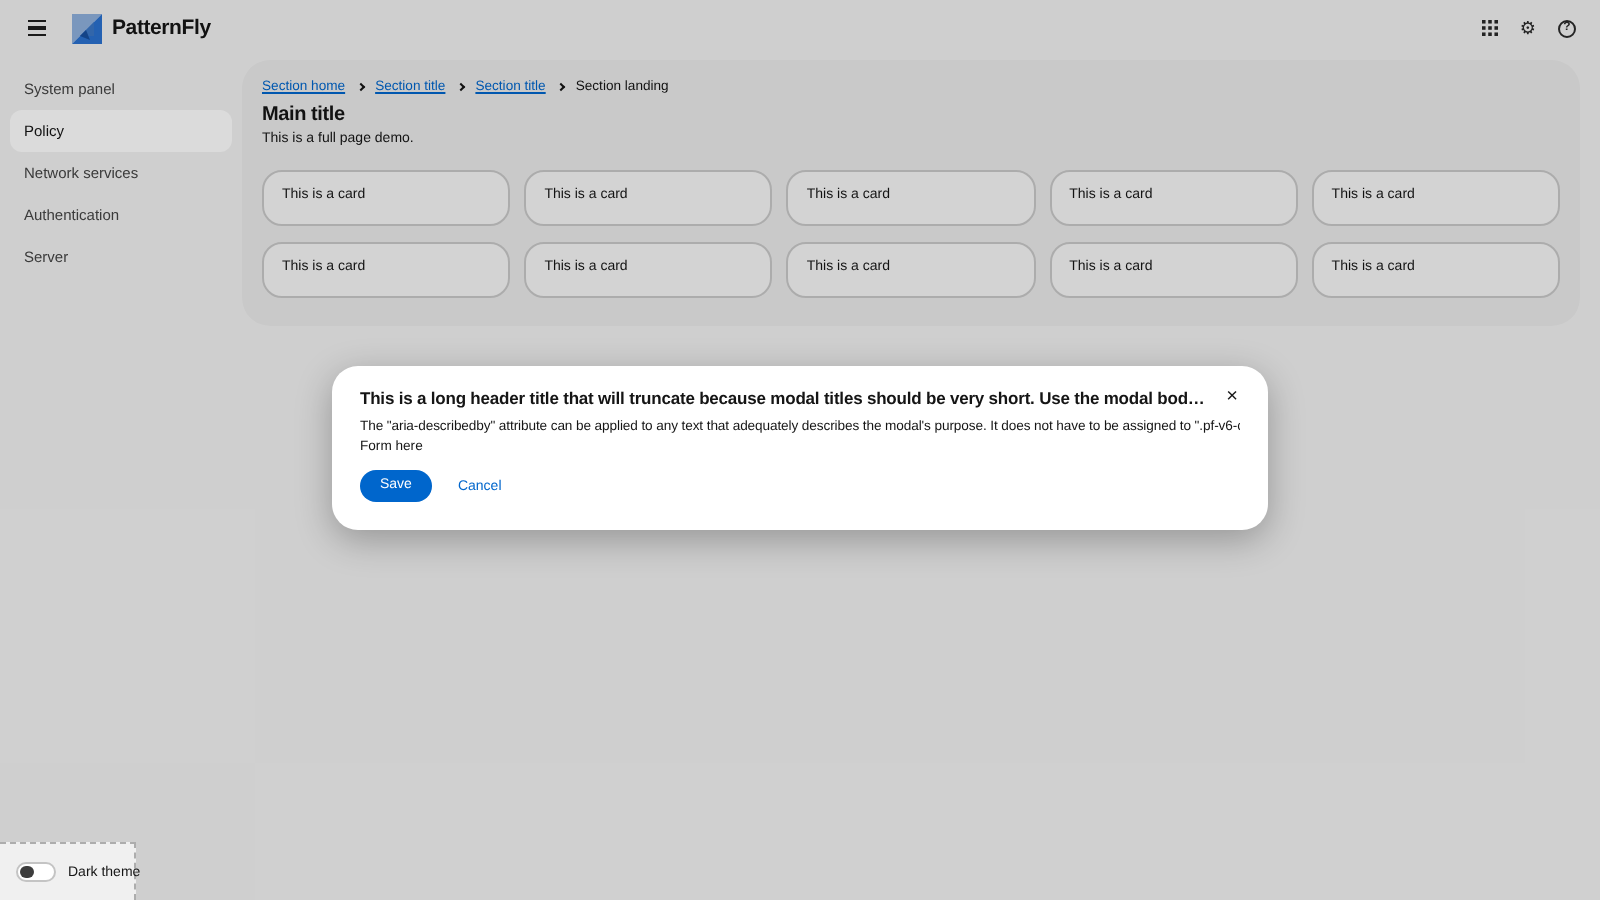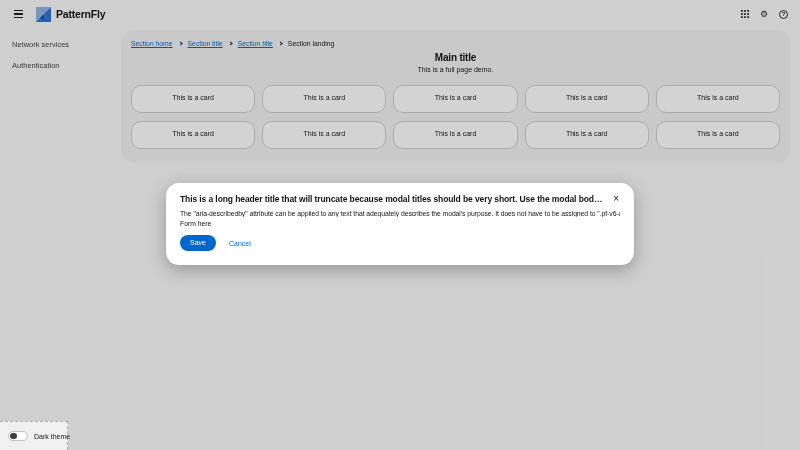--- a/index.html
+++ b/index.html
@@ -26,21 +26,21 @@
     font-size:6px; font-weight:700; display:flex; align-items:center; justify-content:center; }
 
   
   .sidebar { position:absolute; top:28px; left:0; bottom:0; width:121px; padding-top:6px; }
   .nav-item { font-size:7.5px; color:#454545; padding:6px 12px; cursor:pointer; }
   .nav-item.selected { background:#ffffff; border-radius:6px; margin:0 5px;
     padding:6px 7px; color:#151515; }
 
   
   .main-panel { position:absolute; left:121px; top:30px; width:669px; height:133px;
-    background:#ebebeb; border-radius:14px; padding:8px 10px;text-align:center; }
+    background:#ebebeb; border-radius:14px; padding:8px 10px; }
   .breadcrumb { display:flex; align-items:center; gap:5px; font-size:6.8px; height:10px; }
   .crumb-link { color:#0066cc; text-decoration:underline; cursor:pointer; }
   .crumb-current { color:#151515; }
   .crumb-sep { width:3px; height:3px; border-right:1.2px solid #151515;
     border-top:1.2px solid #151515; transform:rotate(45deg); margin:0 1px; }
   .page-title { font-size:10px; font-weight:700; letter-spacing:-0.2px; margin-top:4px; }
   .page-subtitle { font-size:7px; margin-top:3px; }
   .cards { display:grid; grid-template-columns:repeat(5,1fr); gap:8px 7px; margin-top:12px; }
   .card { height:28px; background:#f6f6f6; border:1px solid #c9c9c9; border-radius:10px;
     padding:8px 9px; font-size:7px; color:#151515; }
@@ -110,22 +110,25 @@
       </svg>
     </button>
     <button class="mh-btn gear">⚙</button>
     <button class="mh-btn">
       <span class="help-circle">?</span>
     </button>
   </div>
 </header>
 
 <nav class="sidebar">
+  <div class="nav-item">System panel</div>
+  <div class="nav-item selected">Policy</div>
   <div class="nav-item">Network services</div>
   <div class="nav-item">Authentication</div>
+  <div class="nav-item">Server</div>
 </nav>
 
 <main class="main-panel">
   <div class="breadcrumb">
     <span class="crumb-link">Section home</span>
     <span class="crumb-sep"></span>
     <span class="crumb-link">Section title</span>
     <span class="crumb-sep"></span>
     <span class="crumb-link">Section title</span>
     <span class="crumb-sep"></span>

